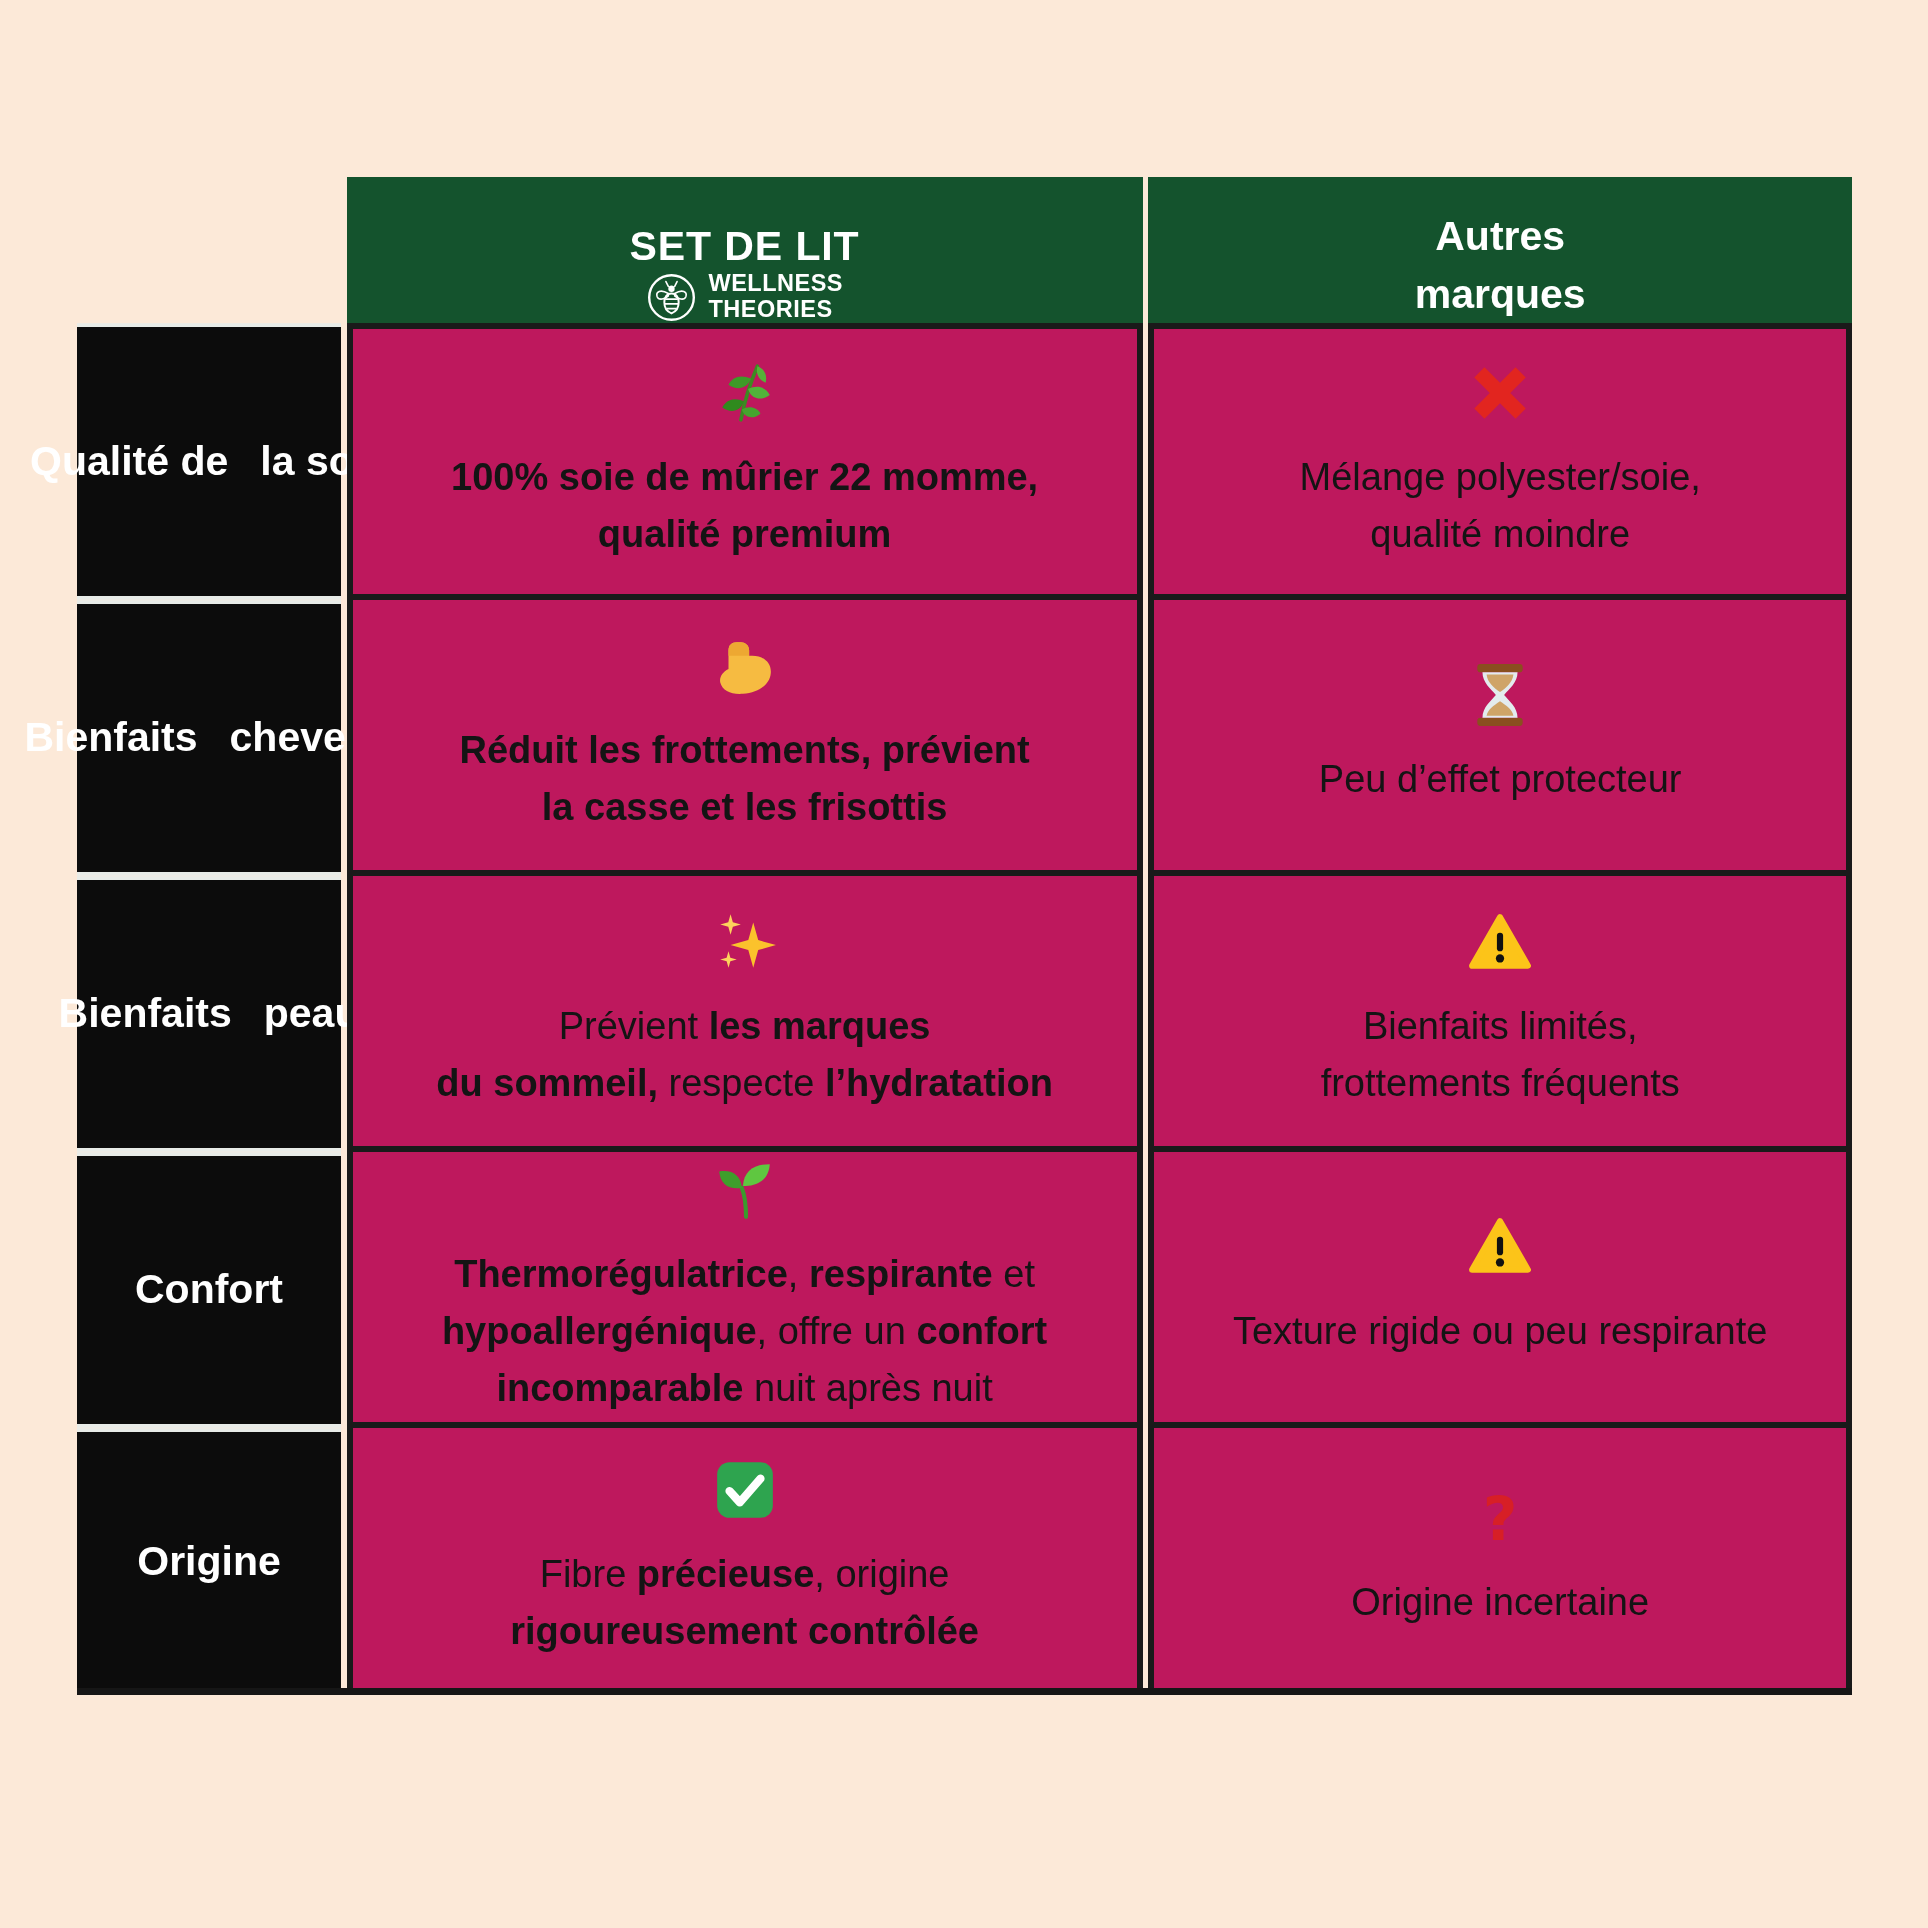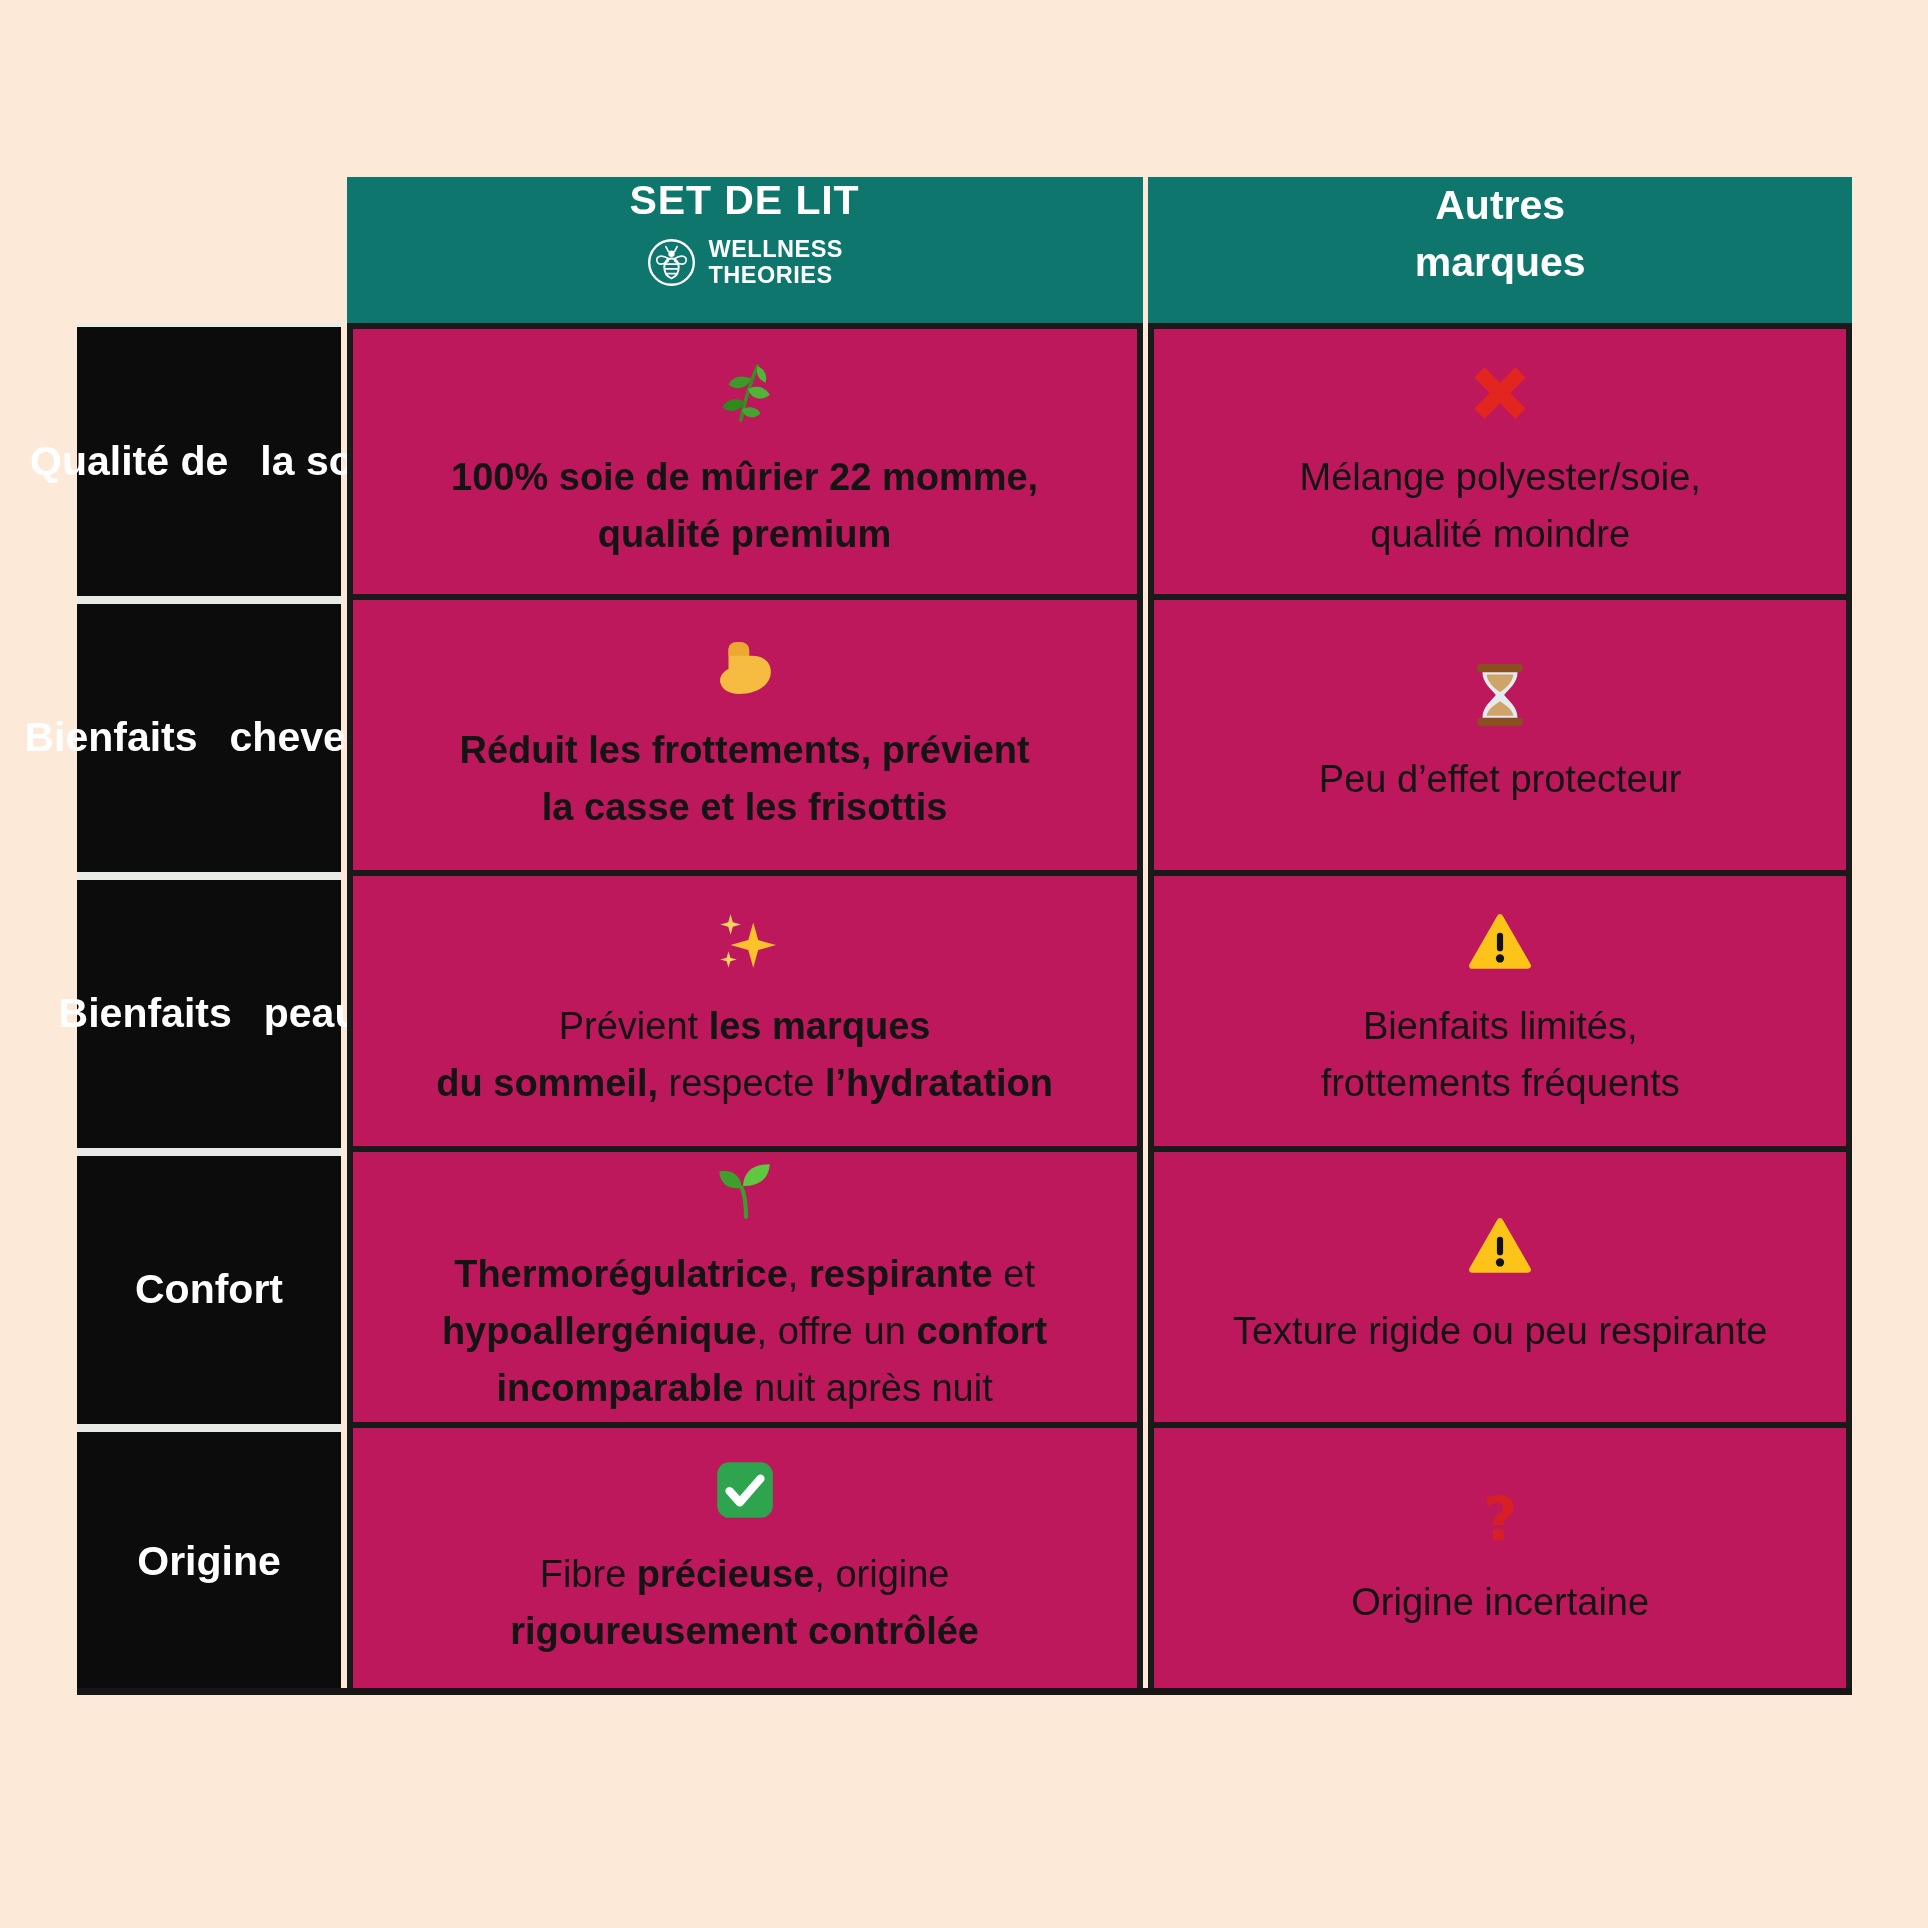--- a/index.html
+++ b/index.html
@@ -16,25 +16,25 @@
   }
   .grid {
     display:grid;
     grid-template-columns:264px 796px 704px;
     grid-template-rows:146px 277px 276px 276px 276px 267px;
     column-gap:5.6px;
   }
   .cell { position:relative; }
   .corner { background:transparent; }
   .head {
-    background:#0f766e; color:#fff;
-    display:flex; flex-direction:column; align-items:center; justify-content:flex-start;
+    background:#14532d; color:#fff;
+    display:flex; flex-direction:column; align-items:center; justify-content:flex-end;
   }
   .brand-title { font-size:41px; font-weight:800; letter-spacing:0.9px; }
-  .logo-row { display:flex; align-items:center; gap:11.3px; margin-top:13px; }
+  .logo-row { display:flex; align-items:center; gap:11.3px; margin-top:1px; }
   .bee { width:51px; height:51px; display:block; }
   .bee svg { width:100%; height:100%; }
   .logo-text { font-size:23.5px; font-weight:800; line-height:1.1; letter-spacing:0.5px; text-align:left; }
   .other-head { font-size:41px; font-weight:800; line-height:1.4; text-align:center; }
   .label {
     background:#0c0c0c; color:#fff; margin:3.8px 0;
     box-shadow:0 3.8px 0 #e8ece8, 0 -3.8px 0 #e8ece8;
     display:flex; align-items:center; justify-content:center;
     font-size:41px; font-weight:800; line-height:1.4; text-align:center;gap:32px;
   }

